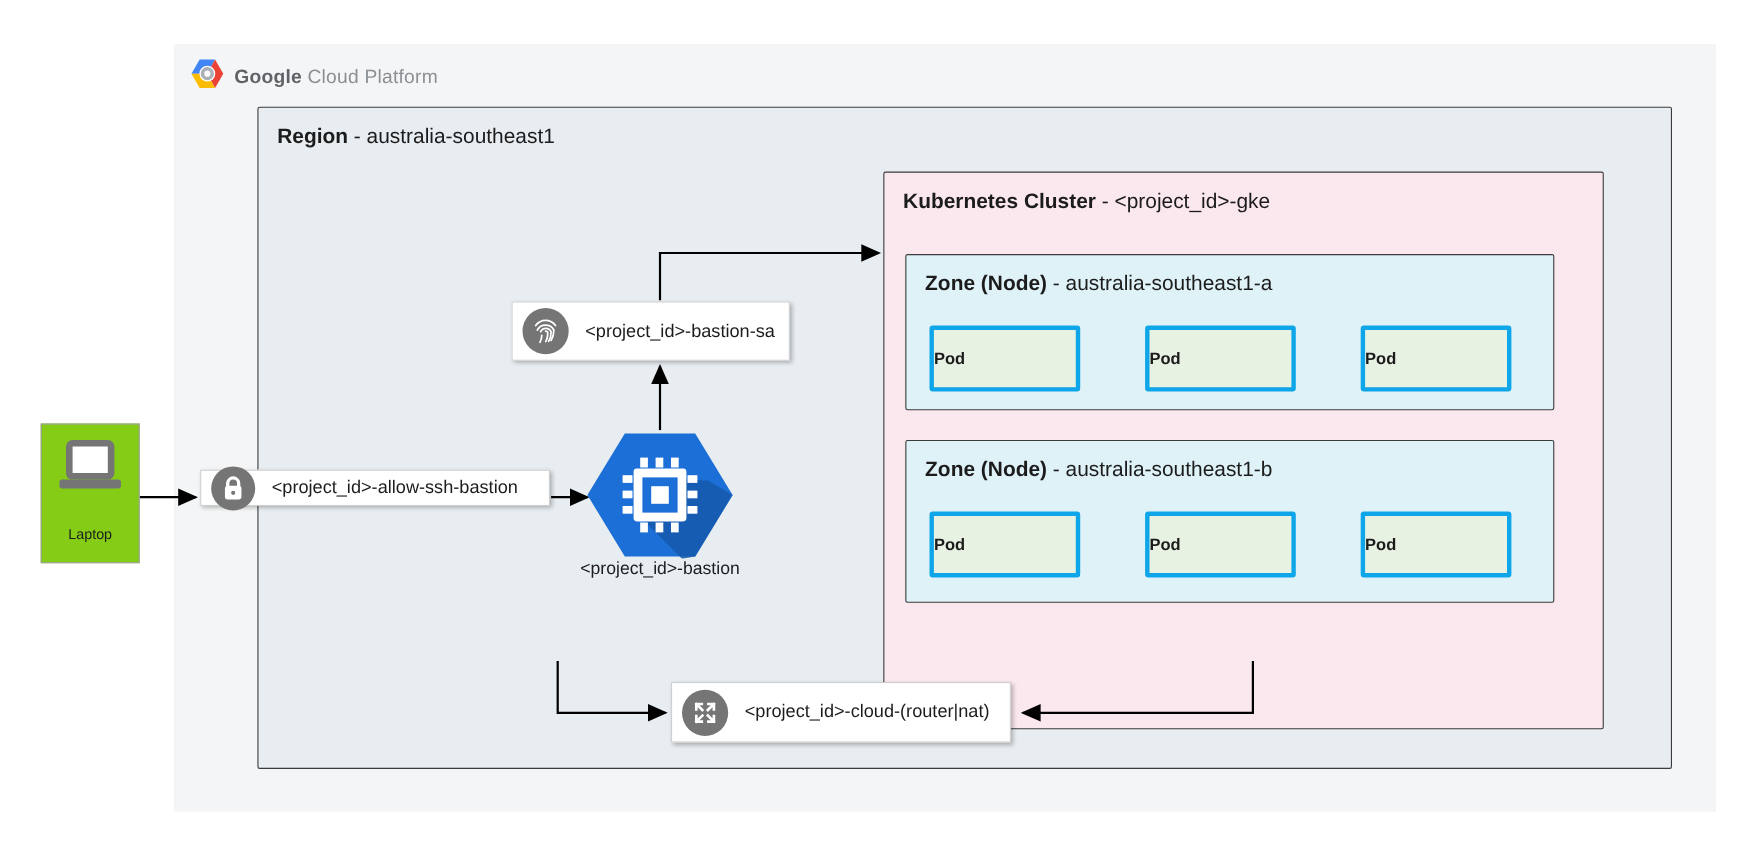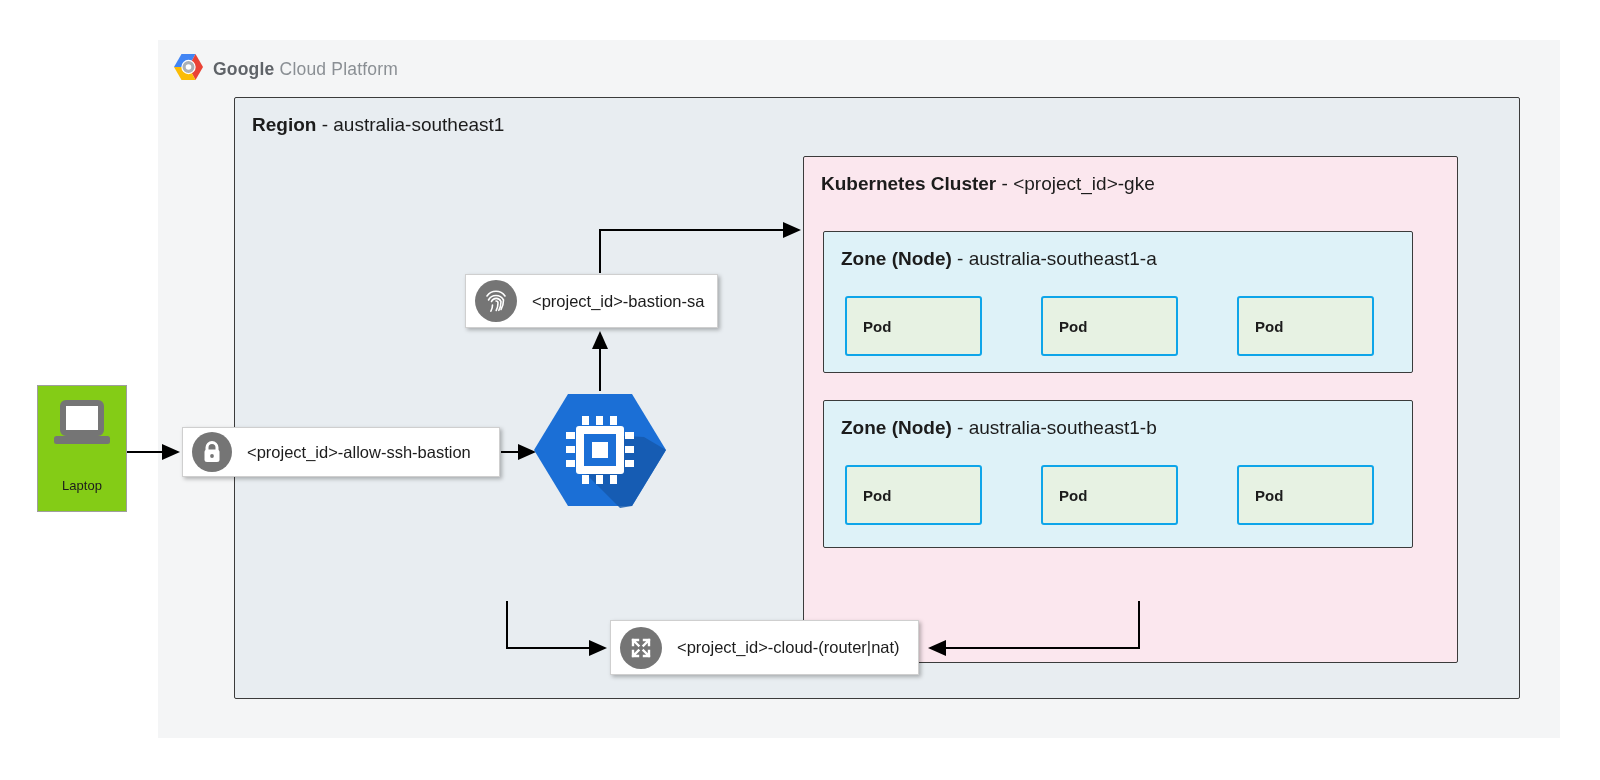--- a/index.html
+++ b/index.html
@@ -17,25 +17,25 @@
   .region-box     { left:234px; top:97px;  width:1286px; height:602px; background:#e8edf1; }
   .subnet-box     { left:275px; top:156px; width:490px;  height:444px; background:#ece7f5; }
   .cluster-box    { left:803px; top:156px; width:655px;  height:507px; background:#fbe7ee; }
   .zone-box       { position:absolute; left:19px; width:590px; border:1px solid #3b3b3b; border-radius:2px; background:#def2f8; }
   .zone-a { top:74px;  height:142px; }
   .zone-b { top:243px; height:148px; }
 
   .box-title { position:absolute; left:17px; top:16px; font-size:19px; white-space:nowrap; }
   .box-title b { font-weight:700; }
 
-  .pod { position:absolute; top:64px; width:137px; height:60px; background:#e7f2e3; border:2px solid #0ea5e9; border-radius:3px; display:flex; align-items:center; padding-left:16px; font-weight:700; font-size:15px; }
+  .pod { position:absolute; top:64px; width:137px; height:60px; background:#e7f2e3; border:4px solid #0ea5e9; border-radius:3px; display:flex; align-items:center; font-weight:700; font-size:15px; }
   .pod-1 { left:21px; } .pod-2 { left:217px; } .pod-3 { left:413px; }
 
   .card { position:absolute; background:#ffffff; border:1px solid #cfcfcf; box-shadow:2px 2px 4px rgba(0,0,0,.28); display:flex; align-items:center; gap:15px; padding-left:9px; font-size:16.5px; white-space:nowrap; }
-  .card-firewall { left:182px; top:427px; width:318px; height:50px; }
+  .card-firewall { left:182px; top:427px; width:318px; height:33px; }
   .card-sa       { left:465px; top:274px; width:253px; height:54px; }
   .card-router   { left:610px; top:620px; width:309px; height:55px; }
 
   .circle-icon { flex:0 0 auto; border-radius:50%; background:#757575; display:flex; align-items:center; justify-content:center; }
 
   .laptop-card { position:absolute; left:37px; top:385px; width:90px; height:127px; background:#84cc16; border:1px solid #9e9e9e; display:flex; flex-direction:column; align-items:center; justify-content:space-between; padding:14px 0 18px 0; }
   .laptop-label { font-size:13px; color:#1c1c1c; }
 
   .bastion-wrap { position:absolute; left:532px; top:392px; width:136px; text-align:center; }
   .bastion-label { position:absolute; left:460px; top:509px; width:280px; text-align:center; font-size:16px; }
@@ -172,20 +172,21 @@
           <rect x="78" y="83" width="7" height="9"></rect>
         <rect x="34" y="40" width="9" height="7"></rect>
           <rect x="34" y="54" width="9" height="7"></rect>
           <rect x="34" y="68" width="9" height="7"></rect>
         <rect x="93" y="40" width="9" height="7"></rect>
           <rect x="93" y="54" width="9" height="7"></rect>
           <rect x="93" y="68" width="9" height="7"></rect>
       </g>
     </svg>
   </div>
+  <div class="bastion-label">&lt;project_id&gt;-bastion</div>
 
   <div class="card card-router">
     <span class="circle-icon" style="width:42px;height:42px;">
       <svg width="26" height="26" viewBox="0 0 26 26" fill="none" stroke="#ffffff" stroke-width="2.4" stroke-linecap="square">
         <path d="M10.5 10.5 L5 5 M5 10 V5 H10"></path>
         <path d="M15.5 10.5 L21 5 M21 10 V5 H16"></path>
         <path d="M10.5 15.5 L5 21 M5 16 V21 H10"></path>
         <path d="M15.5 15.5 L21 21 M21 16 V21 H16"></path>
       </svg>
     </span>

